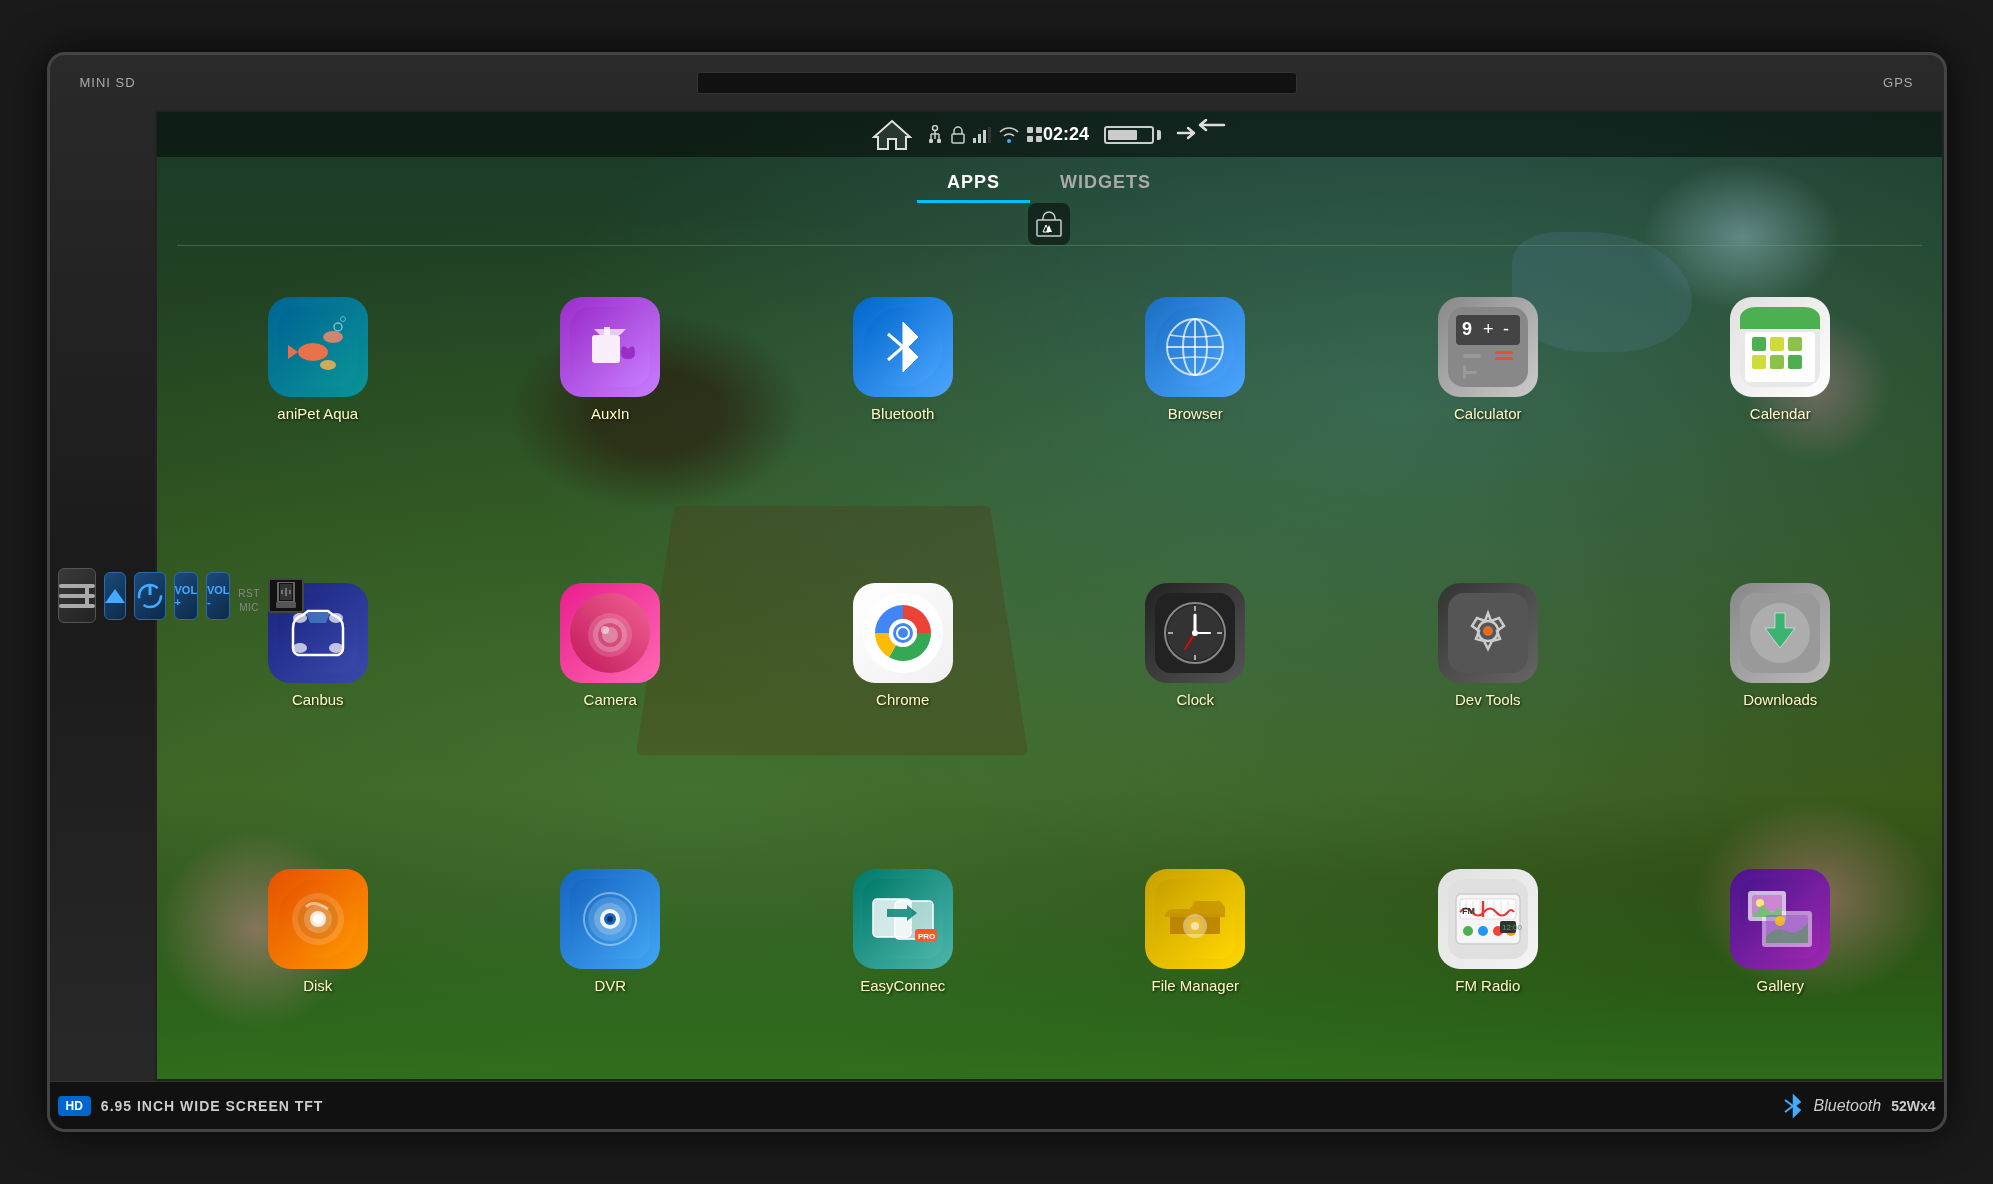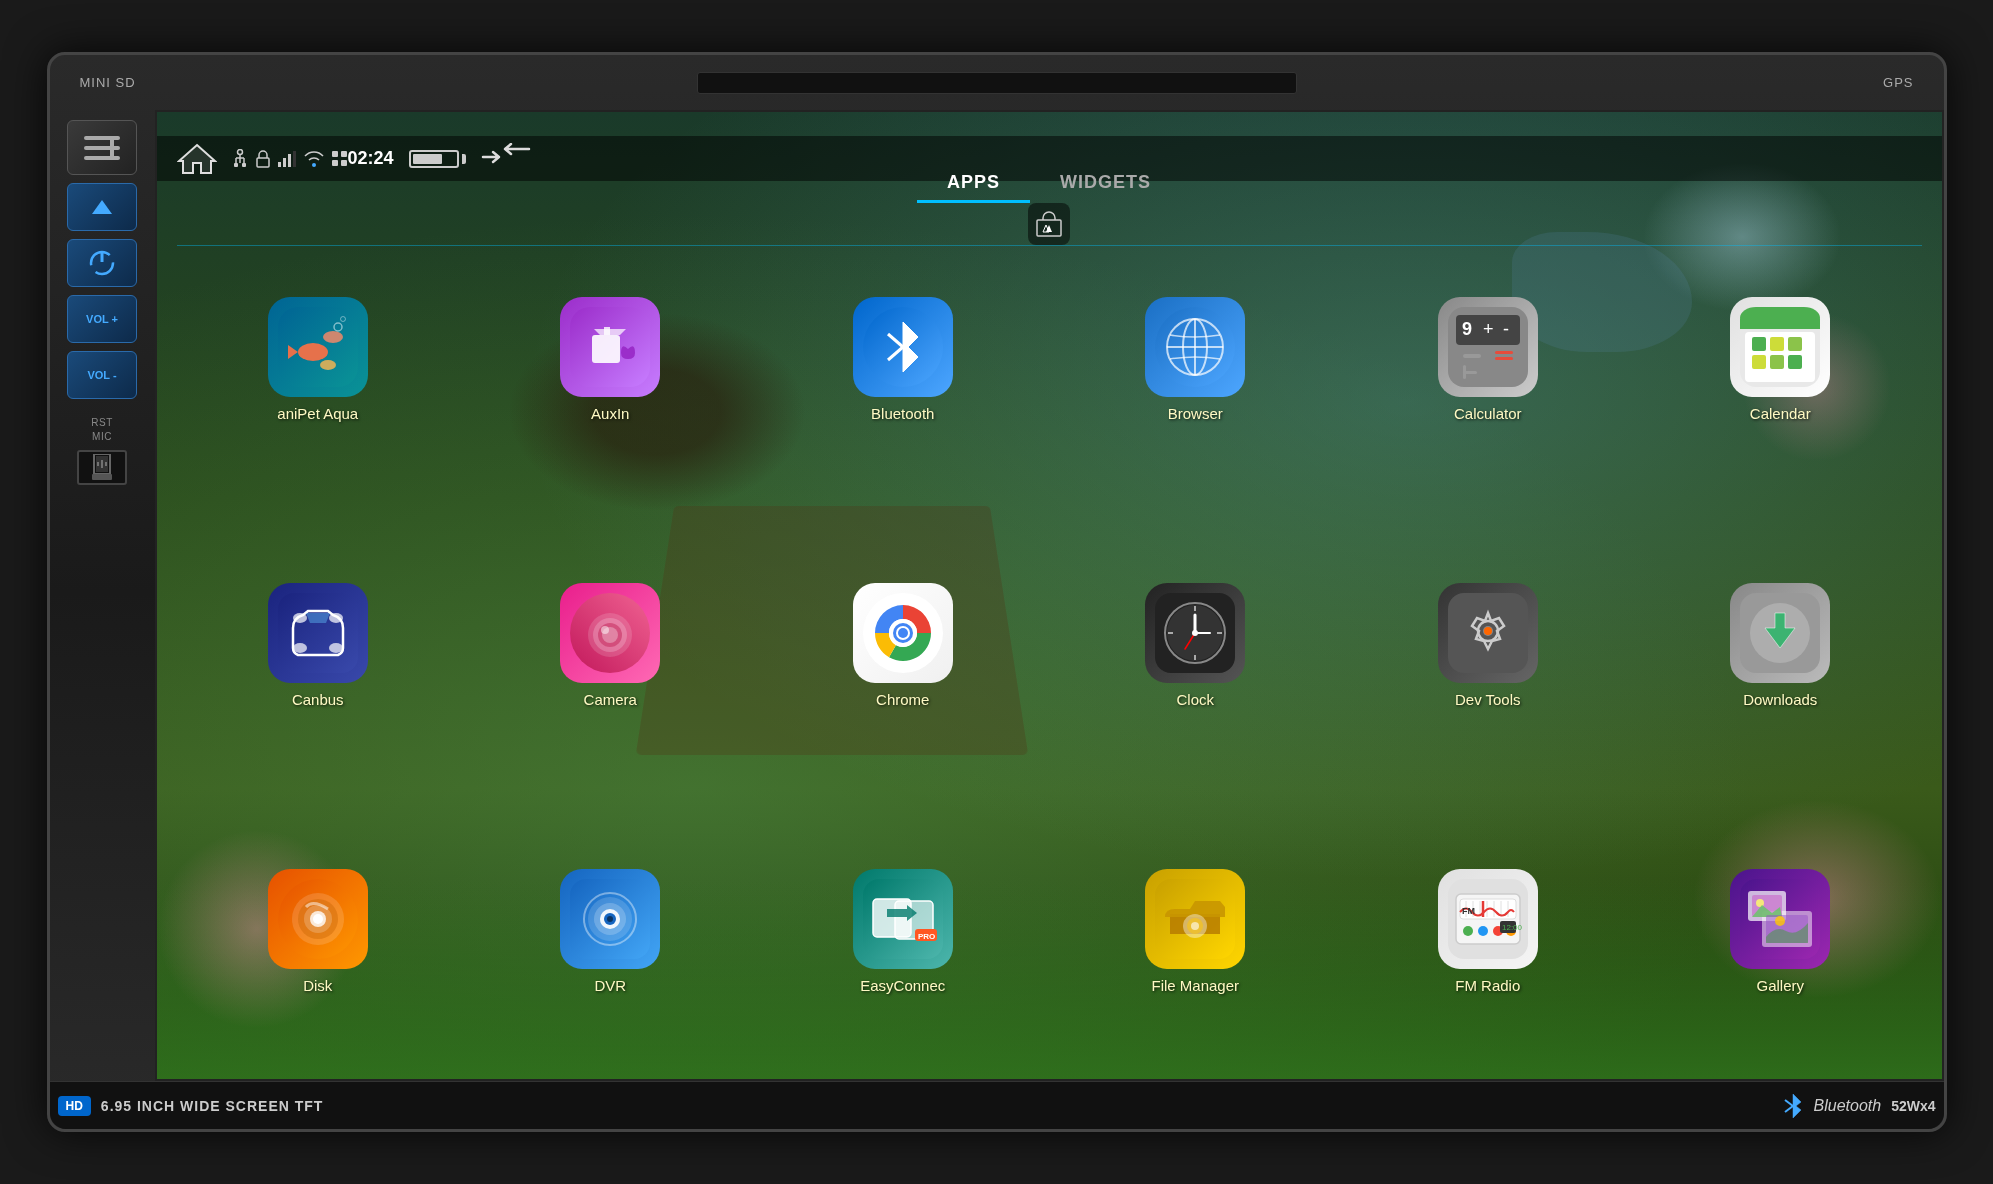--- a/index.html
+++ b/index.html
@@ -58,23 +58,23 @@
       width: 100%;
       flex: 1;
       display: flex;
       align-items: stretch;
       position: relative;
     }
 
     .left-controls {
       width: 105px;
       display: flex;
-      flex-direction: column;
-      align-items: center;
-      padding: 10px 0;
+      flex-direction: row;
+      align-items: center;
+      padding: 10px 8px;
       gap: 8px;
       z-index: 10;
     }
 
     .ctrl-btn {
       width: 70px;
       height: 55px;
       background: linear-gradient(135deg, #3a3a3a, #222);
       border-radius: 6px;
       border: 1px solid #555;
@@ -154,24 +154,23 @@
 
     .status-bar {
       position: absolute;
       top: 0;
       left: 0;
       right: 0;
       height: 45px;
       background: rgba(0,0,0,0.5);
       display: flex;
       align-items: center;
-      justify-content: flex-start;
+      justify-content: center;
       padding: 0 20px;
       z-index: 10;
-      margin-top: 24px;
     }
 
     .status-left {
       display: flex;
       align-items: center;
       gap: 15px;
     }
 
     .status-icons {
       display: flex;

